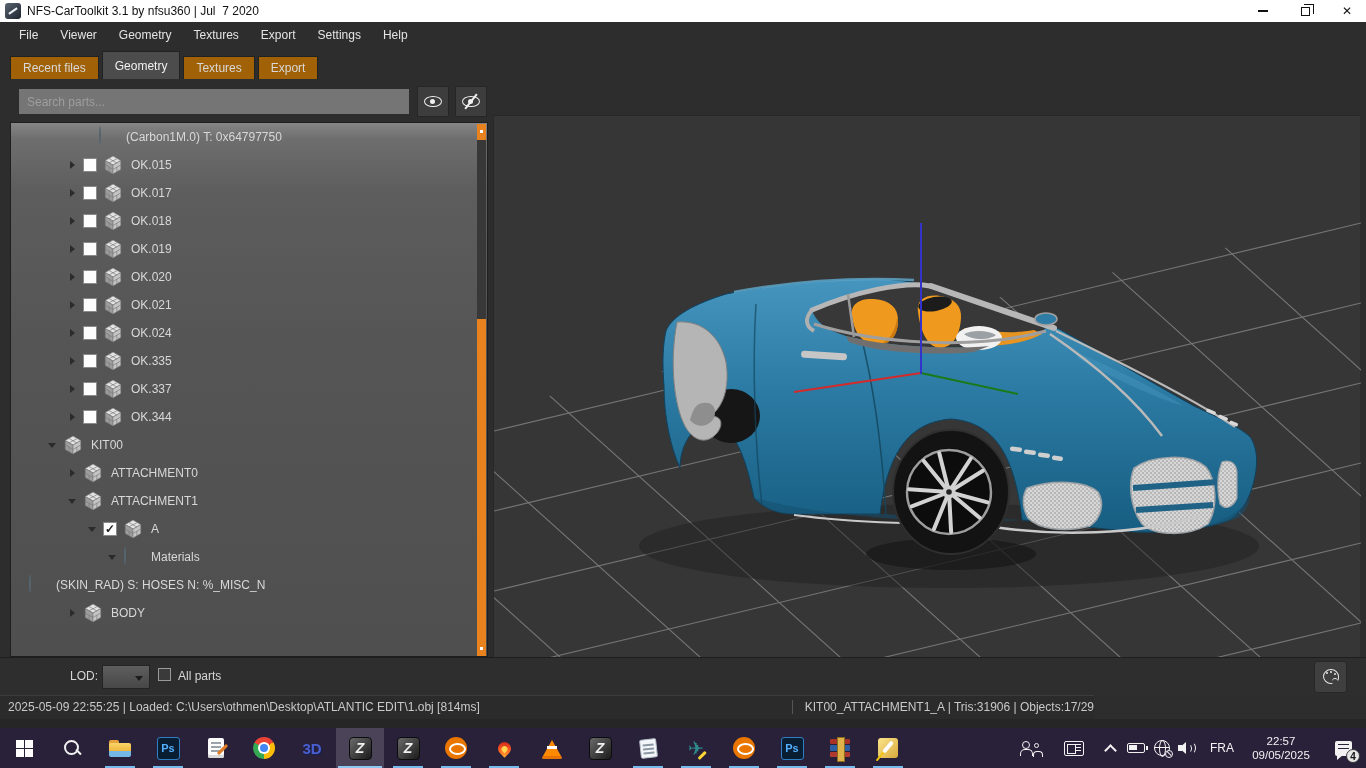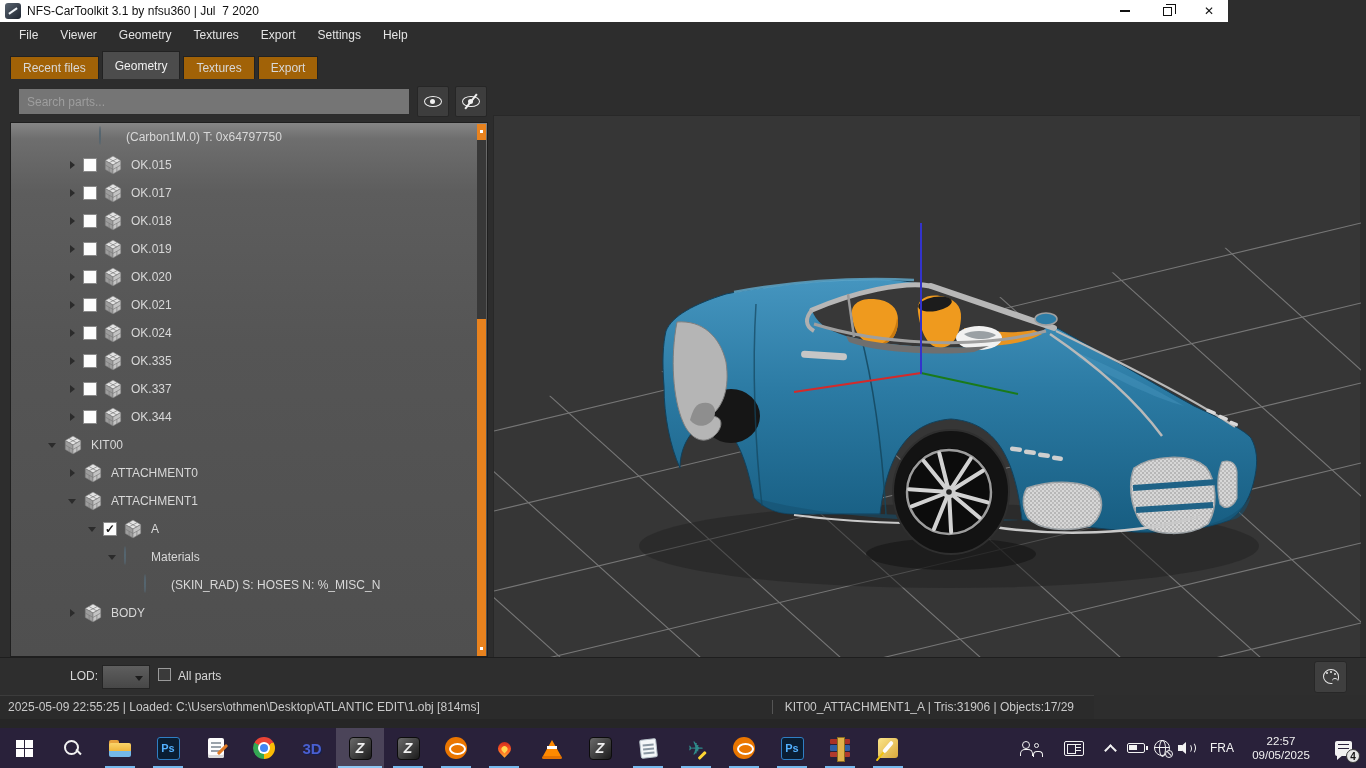--- a/index.html
+++ b/index.html
@@ -1,20 +1,20 @@
 <!DOCTYPE html>
 <html style="--accent-orange: #e8821e; --underline-blue: #76b9ed; --body-blue: #2e7da6; --interior-orange: #ef9a1e; --axis-red: #d42a2a; --axis-green: #1a7a1a; --axis-blue: #3333cc; --taskbar-bg: #29213a;"><head>
 <meta charset="utf-8">
 <style>
   * { margin:0; padding:0; box-sizing:border-box; }
   html,body { width:1366px; height:768px; overflow:hidden; background:#2d2d2d;
     font-family:"Liberation Sans", sans-serif; -webkit-font-smoothing:antialiased; }
 
   
-  #titlebar { position:absolute; left:0; top:0; width:1228px; height:22px; background:#ffffff;text-decoration:underline; }
+  #titlebar { position:absolute; left:0; top:0; width:1366px; height:22px; background:#ffffff;text-decoration:underline; }
   #app-icon { position:absolute; left:5px; top:3px; width:16px; height:16px; border-radius:3px;
     background:linear-gradient(135deg,#5a6470,#1c2430); }
   #app-icon::after { content:""; position:absolute; left:3px; top:7px; width:10px; height:2px;
     background:#eef2f6; transform:rotate(-35deg); }
   #win-title { position:absolute; left:27px; top:4px; font-size:12px; color:#111; white-space:pre; }
   .winbtn { position:absolute; top:0; width:34px; height:22px; color:#111; font-size:12px;
     display:flex; align-items:center; justify-content:center; }
   #btn-min { right:86px; } #btn-max { right:44px; } #btn-close { right:2px; }
   #btn-min::after { content:""; width:10px; height:1.6px; background:#111; }
   #btn-max .sq { position:relative; width:9px; height:9px; border:1.2px solid #111; background:#fff; }
@@ -88,21 +88,21 @@
     border-radius:50% 50% 40% 50%; }
   .palette::before { content:""; position:absolute; left:8px; top:8px; width:6px; height:6px;
     background:#3f3f3f; border-radius:50%; border-top:1.6px solid #e8e8e8; }
   .palette::after { content:""; position:absolute; left:2px; top:2px; width:2px; height:2px; background:#e8e8e8;
     border-radius:50%; box-shadow:4px -1px 0 #e8e8e8, 8px 1px 0 #e8e8e8; }
 
   
   #statusbar { position:absolute; left:0; top:695px; width:1094px; height:24px; background:#2b2b2b;
     border-top:1px solid #3c3c3c; color:#c9c9c9; font-size:12px; }
   #status-left { position:absolute; left:8px; top:4px; }
-  #status-right { position:absolute; right:20px; top:4px; border-left:1px solid #555; padding-left:12px; }
+  #status-right { position:absolute; right:0; top:4px; border-left:1px solid #555; padding-left:12px; }
   #winrest { position:absolute; left:0; top:719px; width:1366px; height:9px; background:#262626; }
 
   
   #taskbar { position:absolute; left:0; top:728px; width:1366px; height:40px; background:#29213a; display:flex; }
   .tb-cell { width:48px; height:40px; position:relative; display:flex; align-items:center; justify-content:center; flex:0 0 48px; }
   .tb-cell.running::after { content:""; position:absolute; left:9px; bottom:0; width:30px; height:2.5px; background:#76b9ed; }
   .tb-cell.active { background:rgba(255,255,255,0.16); }
   .tb-cell.active::after { left:2px; width:44px; background:#8ec7f2; }
 
   
@@ -408,21 +408,21 @@
             <polygon points="16,5 9,9 9,17 16,13" fill="#c4c4c4" stroke="#777" stroke-width="0.5"></polygon>
             <path d="M5.5,3.2 12.5,7.2 M5.5,7 12.5,3.4 M2,9 9,13 16,9 M5.5,11 5.5,15.2 M12.5,11 12.5,15.2" stroke="#787878" stroke-width="0.6" fill="none"></path>
           </svg></span>
         <span class="tlabel">A</span>
       </div>
       <div class="trow" style="padding-left: 95px;">
         <span class="chev d"></span>
         <span class="ticon"><span class="sphere"></span></span>
         <span class="tlabel">Materials</span>
       </div>
-      <div class="trow" style="padding-left: 115px;">
+      <div class="trow" style="">
         <span class="chev"></span>
         <span class="ticon"><span class="sphere"></span></span>
         <span class="tlabel">(SKIN_RAD) S: HOSES N: %_MISC_N</span>
       </div>
       <div class="trow" style="padding-left: 55px;">
         <span class="chev r"></span>
         <span class="ticon"><svg viewBox="0 0 18 18">
             <polygon points="9,1 16,5 9,9 2,5" fill="#e3e3e3" stroke="#777" stroke-width="0.5"></polygon>
             <polygon points="2,5 9,9 9,17 2,13" fill="#9d9d9d" stroke="#777" stroke-width="0.5"></polygon>
             <polygon points="16,5 9,9 9,17 16,13" fill="#c4c4c4" stroke="#777" stroke-width="0.5"></polygon>

